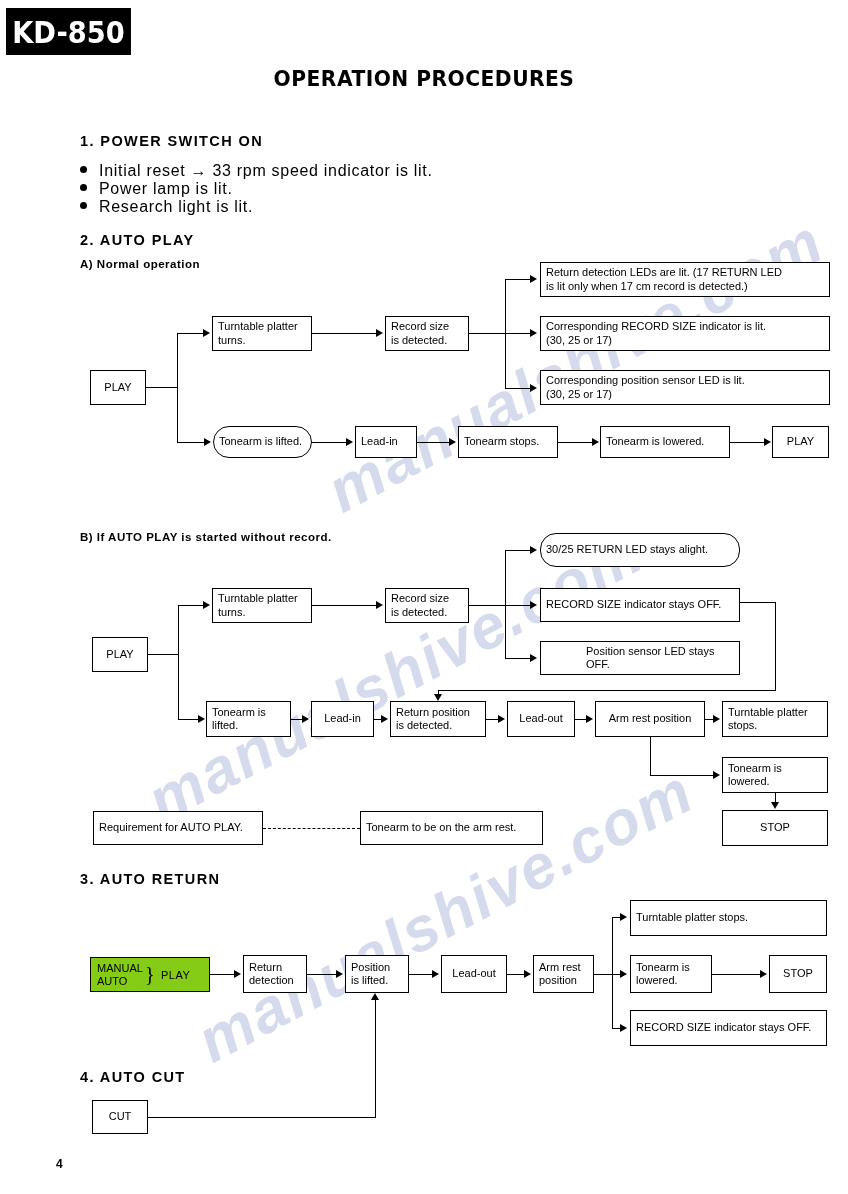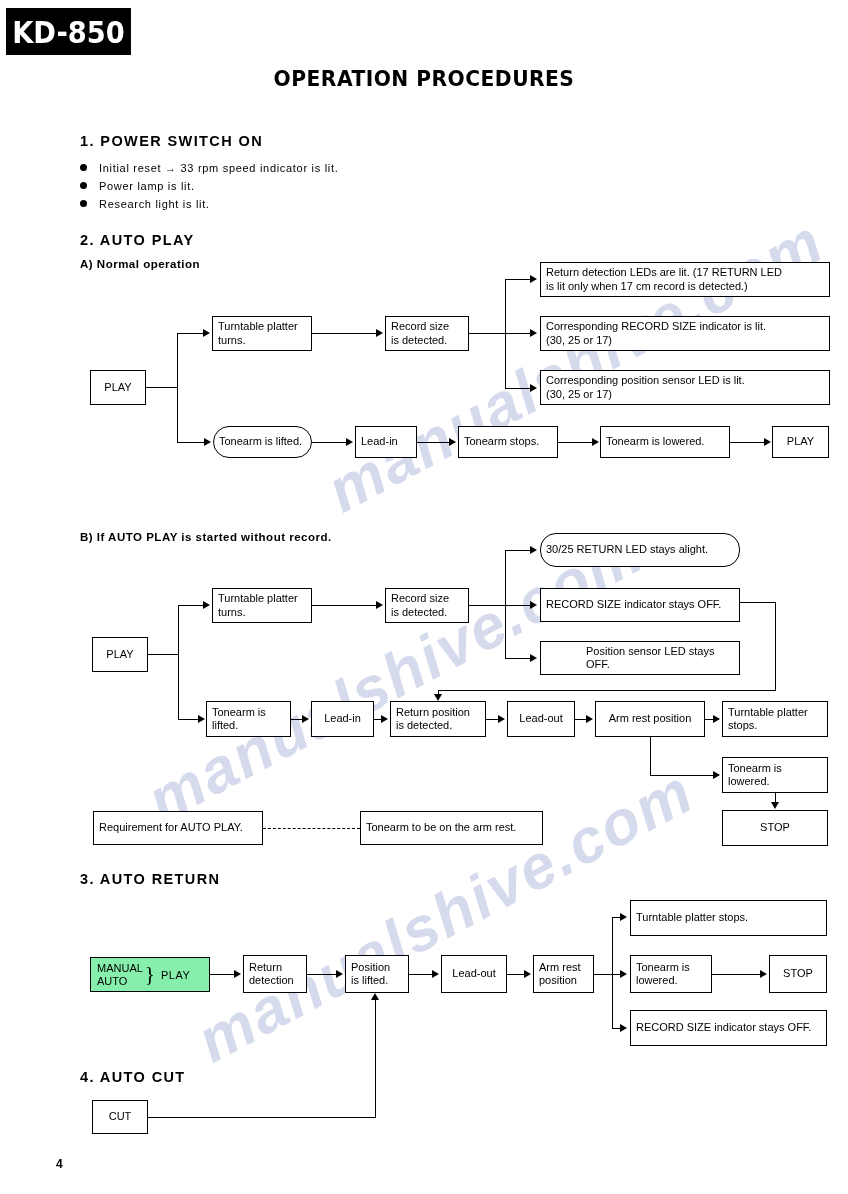--- a/index.html
+++ b/index.html
@@ -79,21 +79,21 @@
     font-family: "Liberation Sans", sans-serif;
     font-weight: bold;
     font-size: 11.5px;
     letter-spacing: 0.5px;
     white-space: nowrap;
   }
 
   
   .bullet-row {
     position: absolute;
-    font-size: 11px;
+    font-size: 16px;
     white-space: nowrap;
     letter-spacing: 0.7px;
   }
   .bullet-dot {
     display: inline-block;
     width: 7px; height: 7px;
     border-radius: 50%;
     background: #000;
     margin-right: 12px;
     vertical-align: middle;
@@ -169,21 +169,21 @@
     height: 0;
     border-top: 1.8px dashed #000;
     z-index: 2;
   }
 
   
   .brace-box {
     position: absolute;
     box-sizing: border-box;
     border: 1.6px solid #000;
-    background: #86efac;
+    background: #84cc16;
     display: flex;
     align-items: center;
     font-size: 11px;
     z-index: 3;
     padding-left: 6px;
   }
   .brace-stack {
     display: inline-block;
     line-height: 13px;
     text-align: left;

